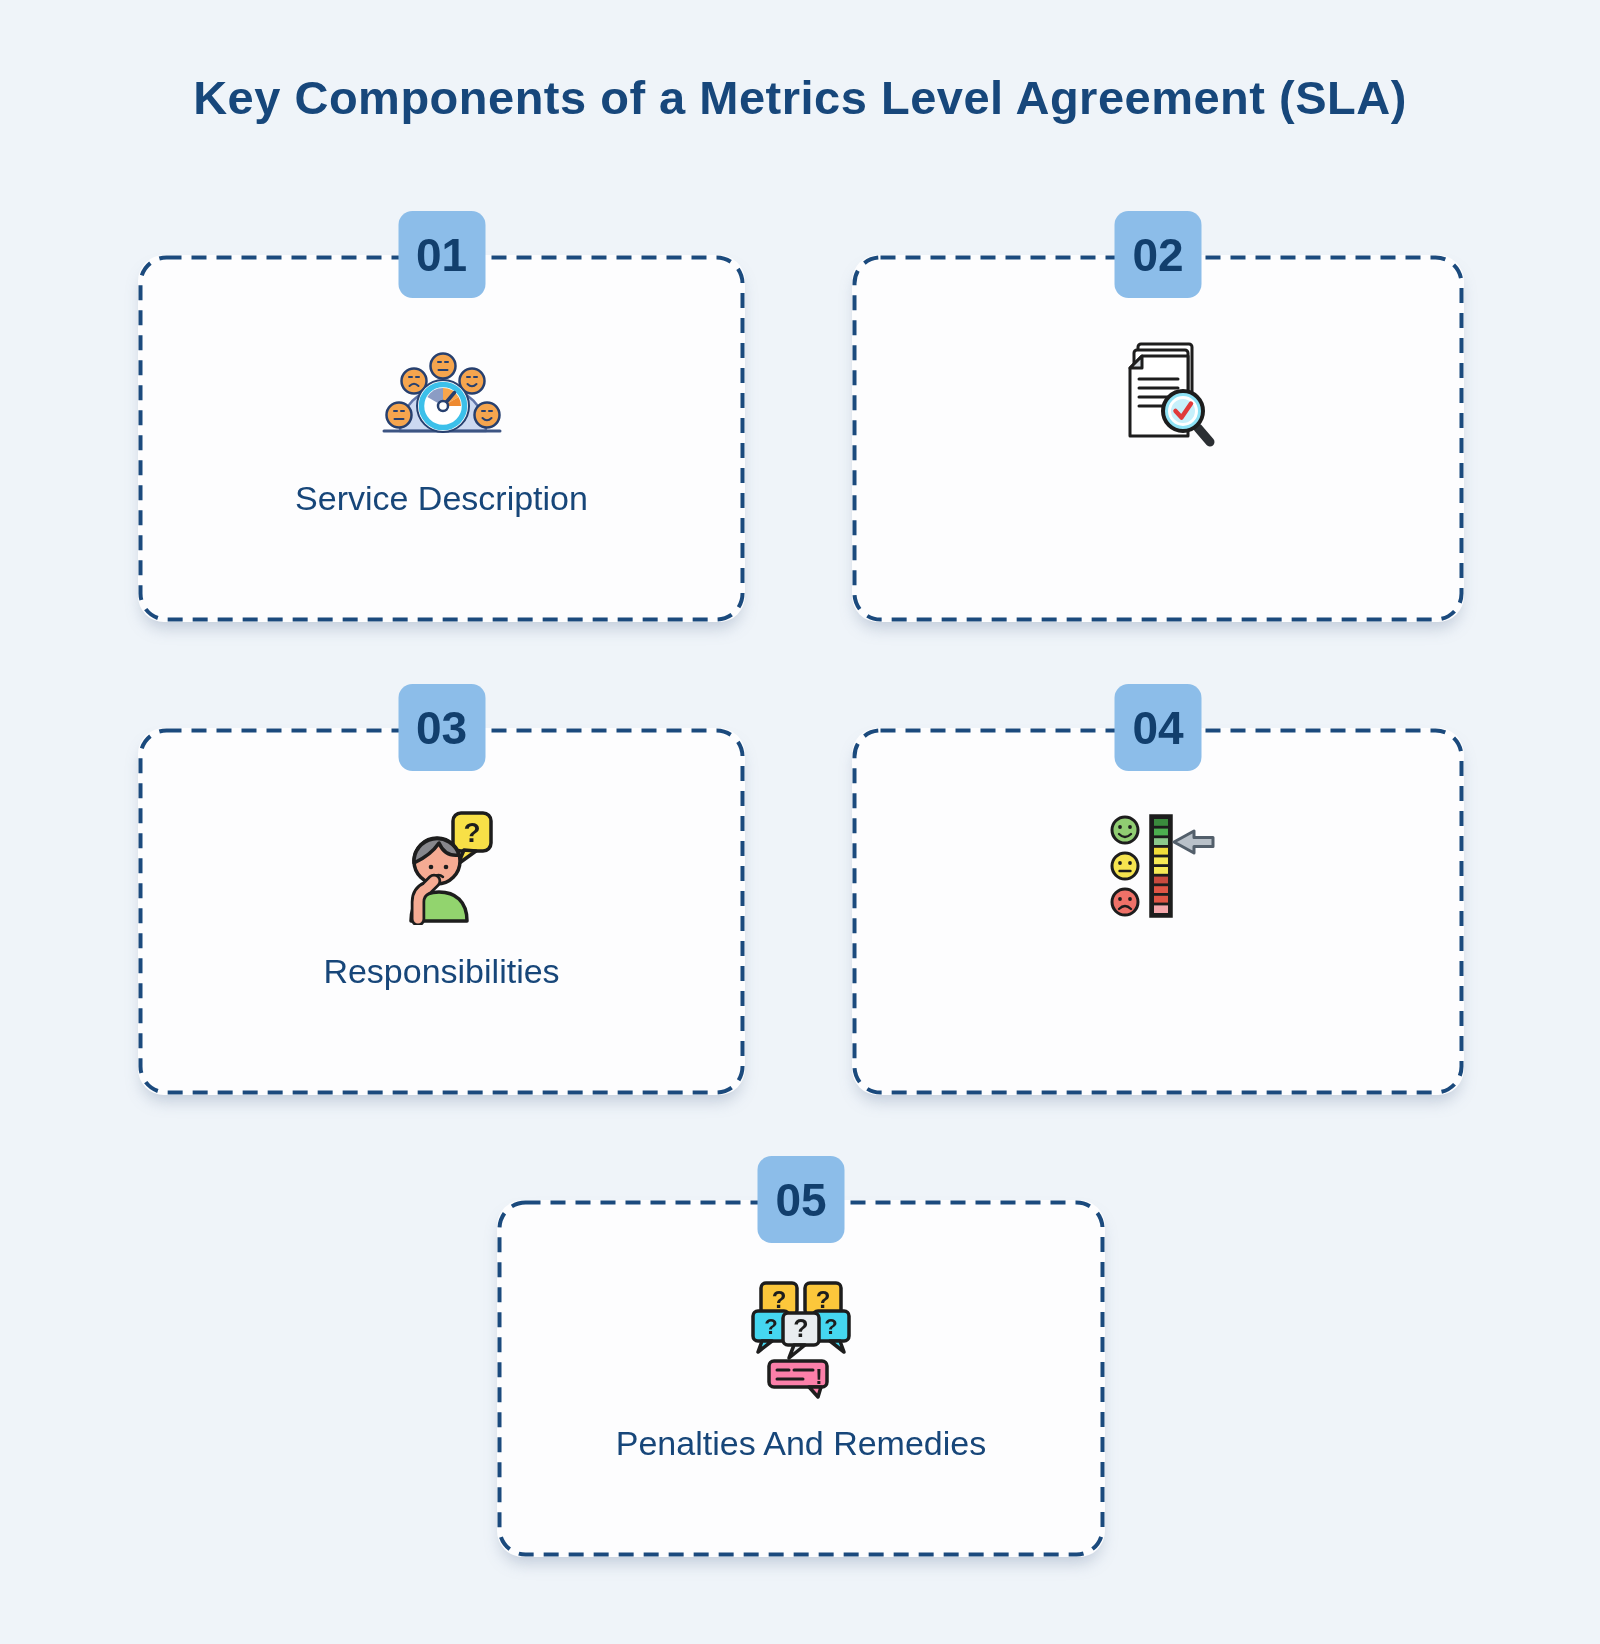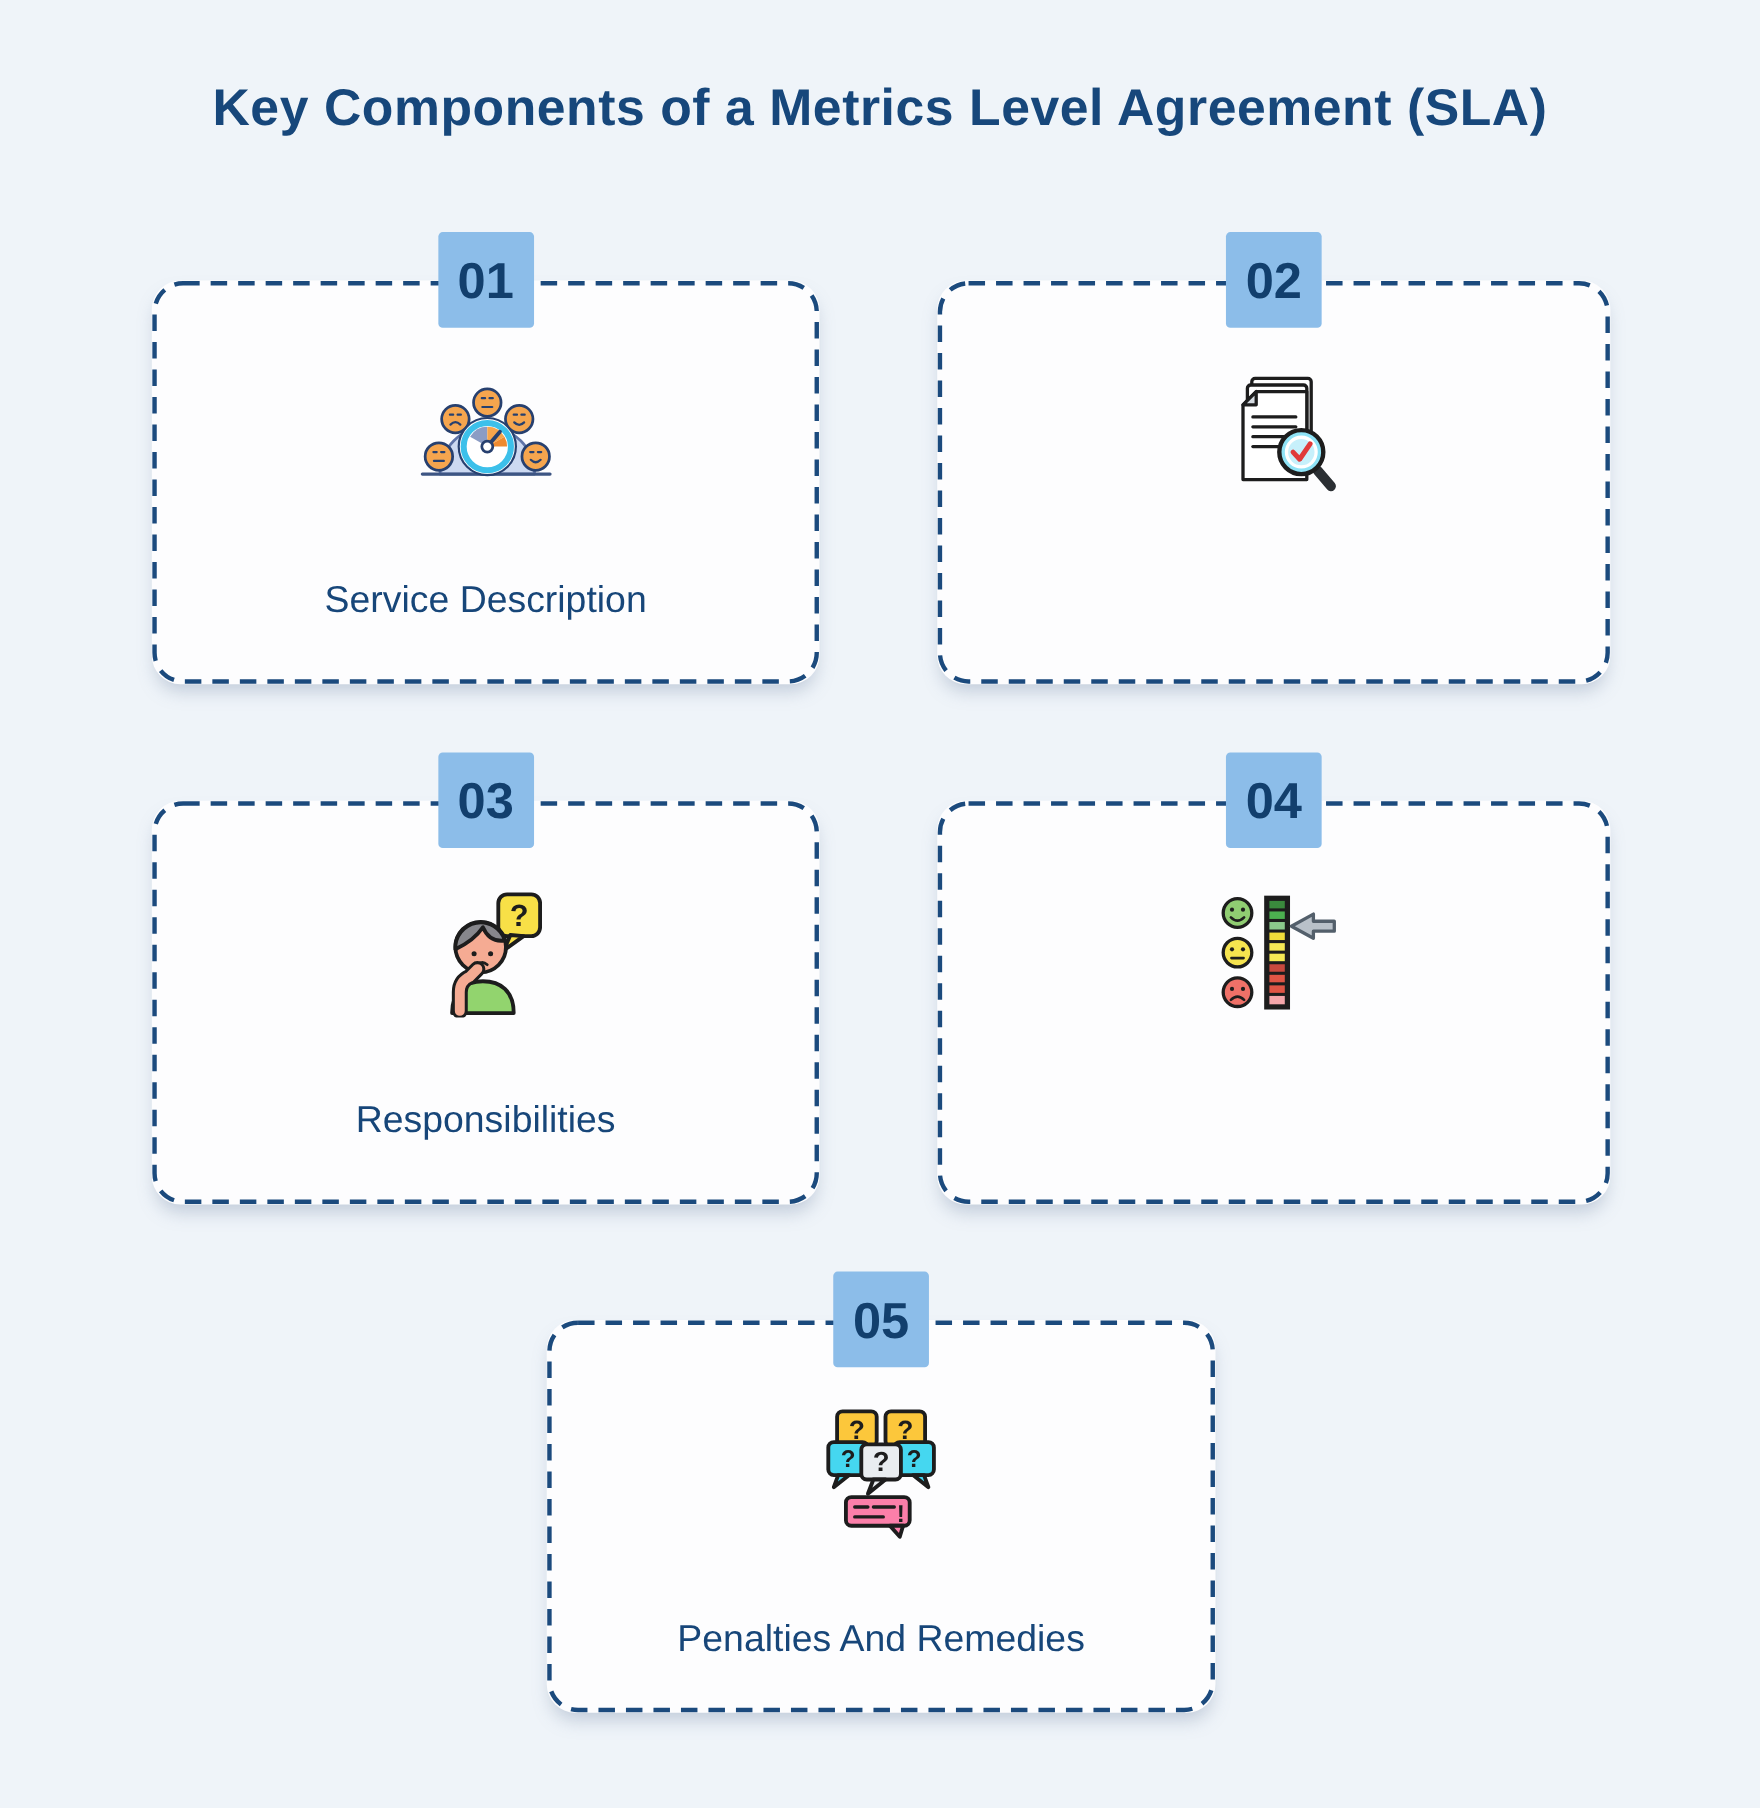--- a/index.html
+++ b/index.html
@@ -21,28 +21,28 @@
     background:#fdfdfe;
     border-radius:26px;
     box-shadow:0 10px 16px -4px rgba(110,130,160,0.35);
   }
   .dash {
     position:absolute; left:0; top:0; z-index:1; overflow:visible;
   }
   .badge {
     position:absolute; top:-44px; left:50%; transform:translateX(-50%);
     width:87px; height:87px;
-    background:#8cbde9; border-radius:4px;
+    background:#8cbde9; border-radius:14px;
     display:flex; align-items:center; justify-content:center;
     font-size:46px; font-weight:700; color:#123f6d;
     z-index:3;
   }
   .content {
     position:absolute; inset:0; z-index:2;
-    display:flex; flex-direction:column; align-items:center;gap:47px;
+    display:flex; flex-direction:column; align-items:center;
   }
   .icon {
     margin-top:76px; height:122px;
     display:flex; align-items:center; justify-content:center;
   }
   .label {
     margin-top:18px;
     font-size:34px; font-weight:500; line-height:1.6;
     color:#174679; text-align:center;
     max-width:500px;

